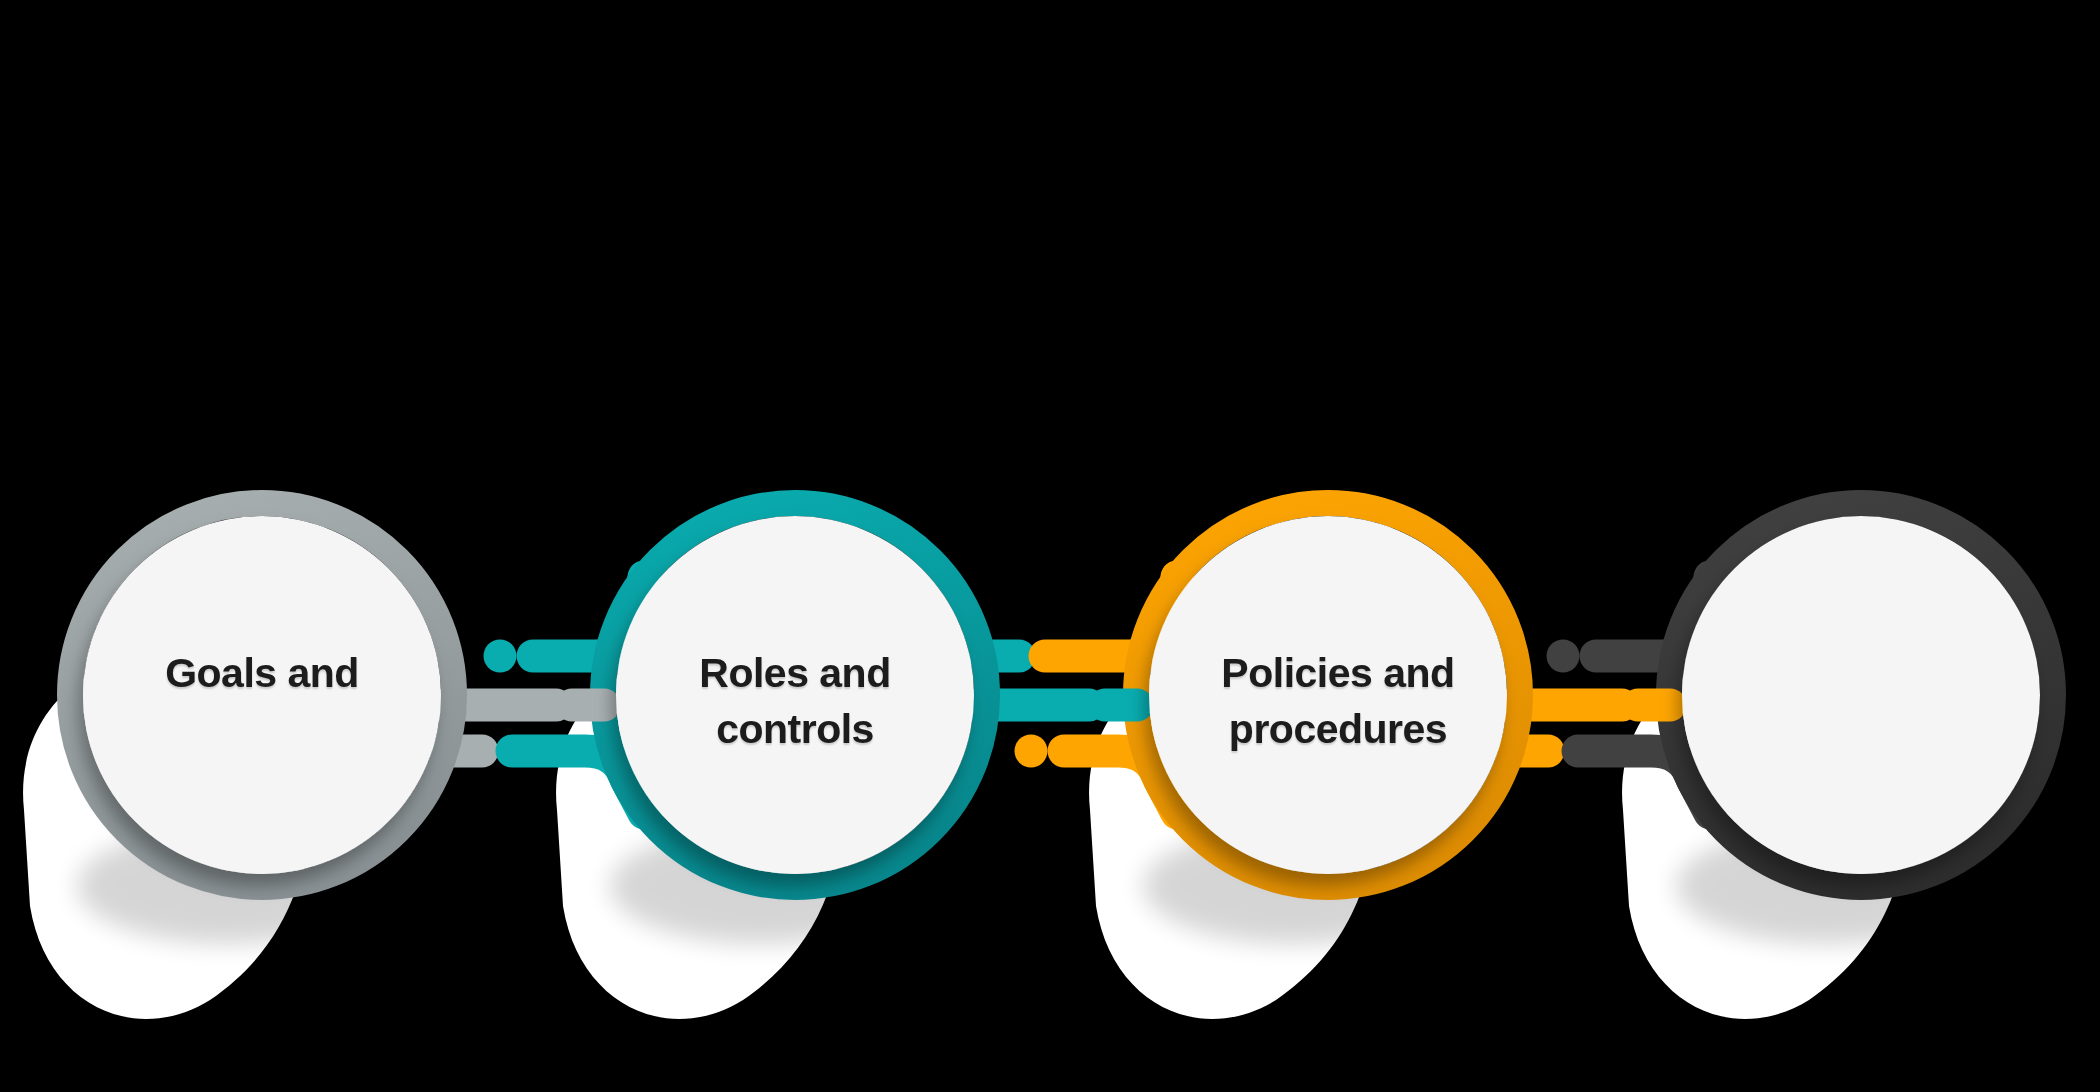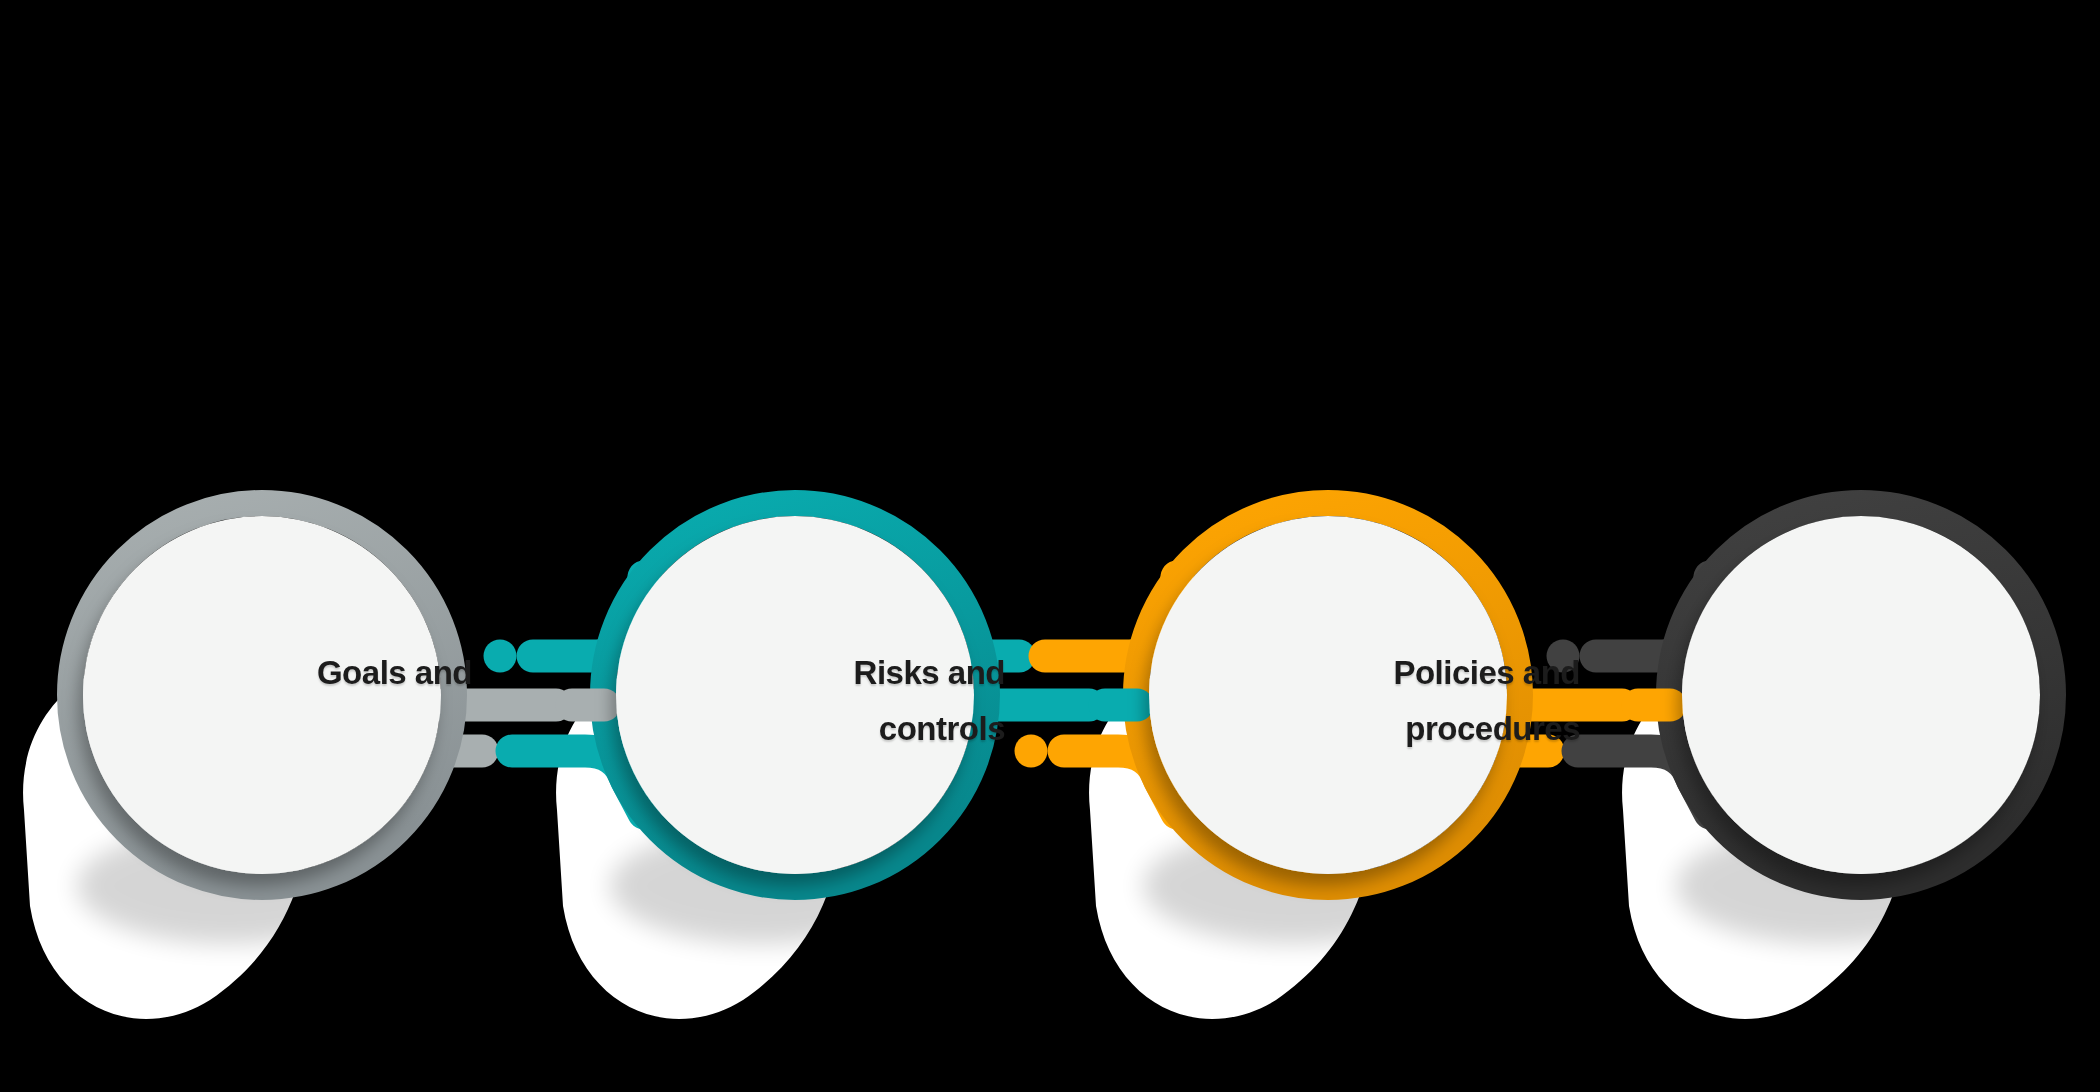--- a/index.html
+++ b/index.html
@@ -10,22 +10,22 @@
   }
   .stage svg{position:absolute;left:0;top:0;}
   .blob{fill:var(--blob,#fff);}
   .inner-circle{fill:var(--inner,#f4f5f4);}
   .ring{fill:none;stroke-width:26;}
   .dash{fill:none;stroke-width:33;stroke-linecap:round;stroke-linejoin:round;}
   .stroke-0{stroke:var(--s0);} .stroke-1{stroke:var(--s1);}
   .stroke-2{stroke:var(--s2);} .stroke-3{stroke:var(--s3);} .fill-1{fill:var(--s1);}
   .fill-2{fill:var(--s2);} .fill-3{fill:var(--s3);}
   .step-label{
-    position:absolute;top:645px;width:420px;text-align:right;
-    color:var(--text,#1c1c1c);font-weight:700;font-size:33px;line-height:56px;
+    position:absolute;top:645px;width:420px;text-align:center;
+    color:var(--text,#1c1c1c);font-weight:700;font-size:41px;line-height:56px;
     letter-spacing:-0.5px;text-shadow:0 2px 2px rgba(0,0,0,0.18);
   }
   .step-label span{display:block;white-space:nowrap;}
 </style>
 </head>
 <body>
 
 <div class="stage">
   <svg width="2100" height="1092" viewBox="0 0 2100 1092">
     <defs>
@@ -109,22 +109,22 @@
       <circle class="inner-circle" cx="795" cy="695" r="179"></circle>
       <circle class="inner-circle" cx="1328" cy="695" r="179"></circle>
       <circle class="inner-circle" cx="1861" cy="695" r="179"></circle>
     </g>
   </svg>
 
   <div class="step-label" style="left:52px">
     <span>Goals and</span>
   </div>
   <div class="step-label" style="left:585px">
-    <span>Risks and</span>
+    <span>Roles and</span>
     <span>controls</span>
   </div>
-  <div class="step-label" style="left:1160px">
+  <div class="step-label" style="left:1128px">
     <span>Policies and</span>
     <span>procedures</span>
   </div>
   <div class="step-label" style="left:1651px">
   </div>
 </div>
 
 </body></html>

